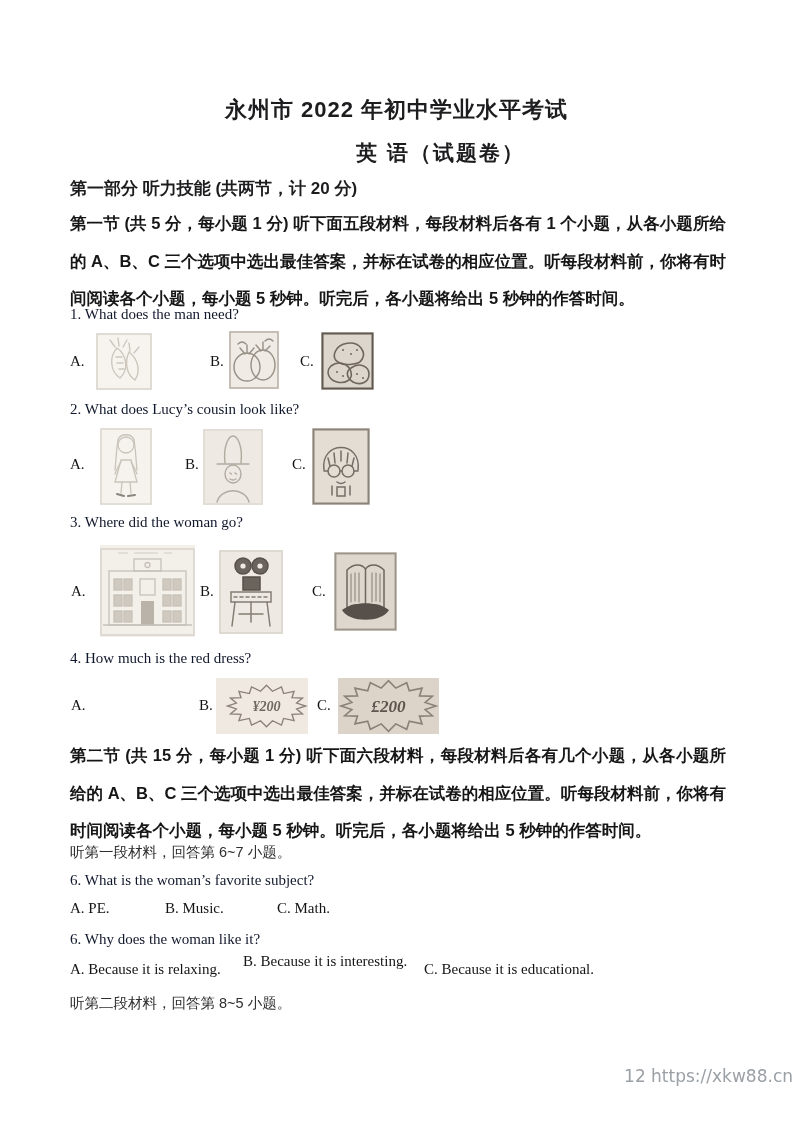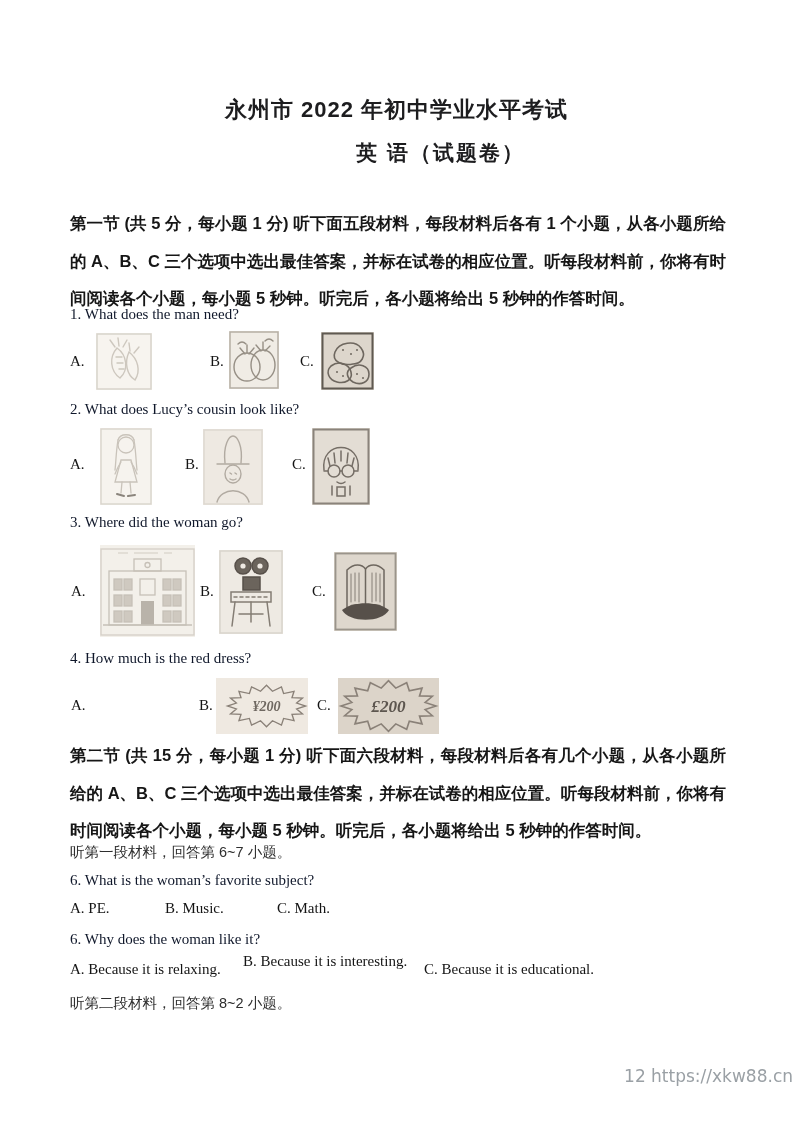--- a/index.html
+++ b/index.html
@@ -30,20 +30,21 @@
   <defs>
     <polygon id="star16" fill="none" stroke="#8a8178" stroke-width="1.6" points="97,27 86.3,30.5 93.4,36.6 80.7,37 83.2,44.7 70.6,42 68,50.1 57.2,44.7 50,52 42.8,44.7 32,50.1 29.4,42 16.8,44.7 19.3,37 6.6,36.6 13.7,30.5 3,27 13.7,23.5 6.6,17.4 19.3,17 16.8,9.3 29.4,12 32,3.9 42.8,9.3 50,2 57.2,9.3 68,3.9 70.6,12 83.2,9.3 80.7,17 93.4,17.4 86.3,23.5"></polygon>
   </defs>
 </svg>
 
 <div class="page">
 
   <div class="abs title" style="top:95px;">永州市 2022 年初中学业水平考试</div>
   <div class="abs subtitle" style="top:139px;padding-left:44px;">英 语（试题卷）</div>
 
+  <div class="abs part-heading" style="top:177px;left:70px;">第一部分 听力技能 (共两节，计 20 分)</div>
 
   <div class="abs cn-para" style="top:205px;left:70px;">第一节 (共 5 分，每小题 1 分) 听下面五段材料，每段材料后各有 1 个小题，从各小题所给的 A、B、C 三个选项中选出最佳答案，并标在试卷的相应位置。听每段材料前，你将有时间阅读各个小题，每小题 5 秒钟。听完后，各小题将给出 5 秒钟的作答时间。</div>
 
   <div class="abs en" style="top:306px;left:70px;">1. What does the man need?</div>
   <div class="abs opt-label" style="top:353px;left:70px;">A.</div>
   <div class="imgbox" style="left:96px;top:333px;width:56px;height:57px;background:#f7f4ef;">
     <svg viewBox="0 0 56 57">
       <rect x="1" y="1" width="54" height="55" fill="none" stroke="#d8d3cb" stroke-width="1.5"></rect>
       <g stroke="#cdc7be" fill="none" stroke-width="1.4" stroke-linecap="round">
         <path d="M21 15 C13 24 14 38 24 45 C33 37 31 22 21 15 Z"></path>
@@ -217,17 +218,17 @@
   <div class="abs en" style="top:872px;left:70px;">6. What is the woman’s favorite subject?</div>
   <div class="abs opt-label" style="top:900px;left:70px;">A. PE.</div>
   <div class="abs opt-label" style="top:900px;left:165px;">B. Music.</div>
   <div class="abs opt-label" style="top:900px;left:277px;">C. Math.</div>
 
   <div class="abs en" style="top:931px;left:70px;">6. Why does the woman like it?</div>
   <div class="abs opt-label" style="top:961px;left:70px;">A. Because it is relaxing.</div>
   <div class="abs opt-label" style="top:953px;left:243px;">B. Because it is interesting.</div>
   <div class="abs opt-label" style="top:961px;left:424px;">C. Because it is educational.</div>
 
-  <div class="abs cn-note" style="top:994px;left:70px;">听第二段材料，回答第 8~2 小题。</div>
+  <div class="abs cn-note" style="top:994px;left:70px;">听第二段材料，回答第 8~5 小题。</div>
 
   <div class="abs footer" style="top:1066px;">12 https://xkw88.cn</div>
 
 </div>
 
 </body></html>

